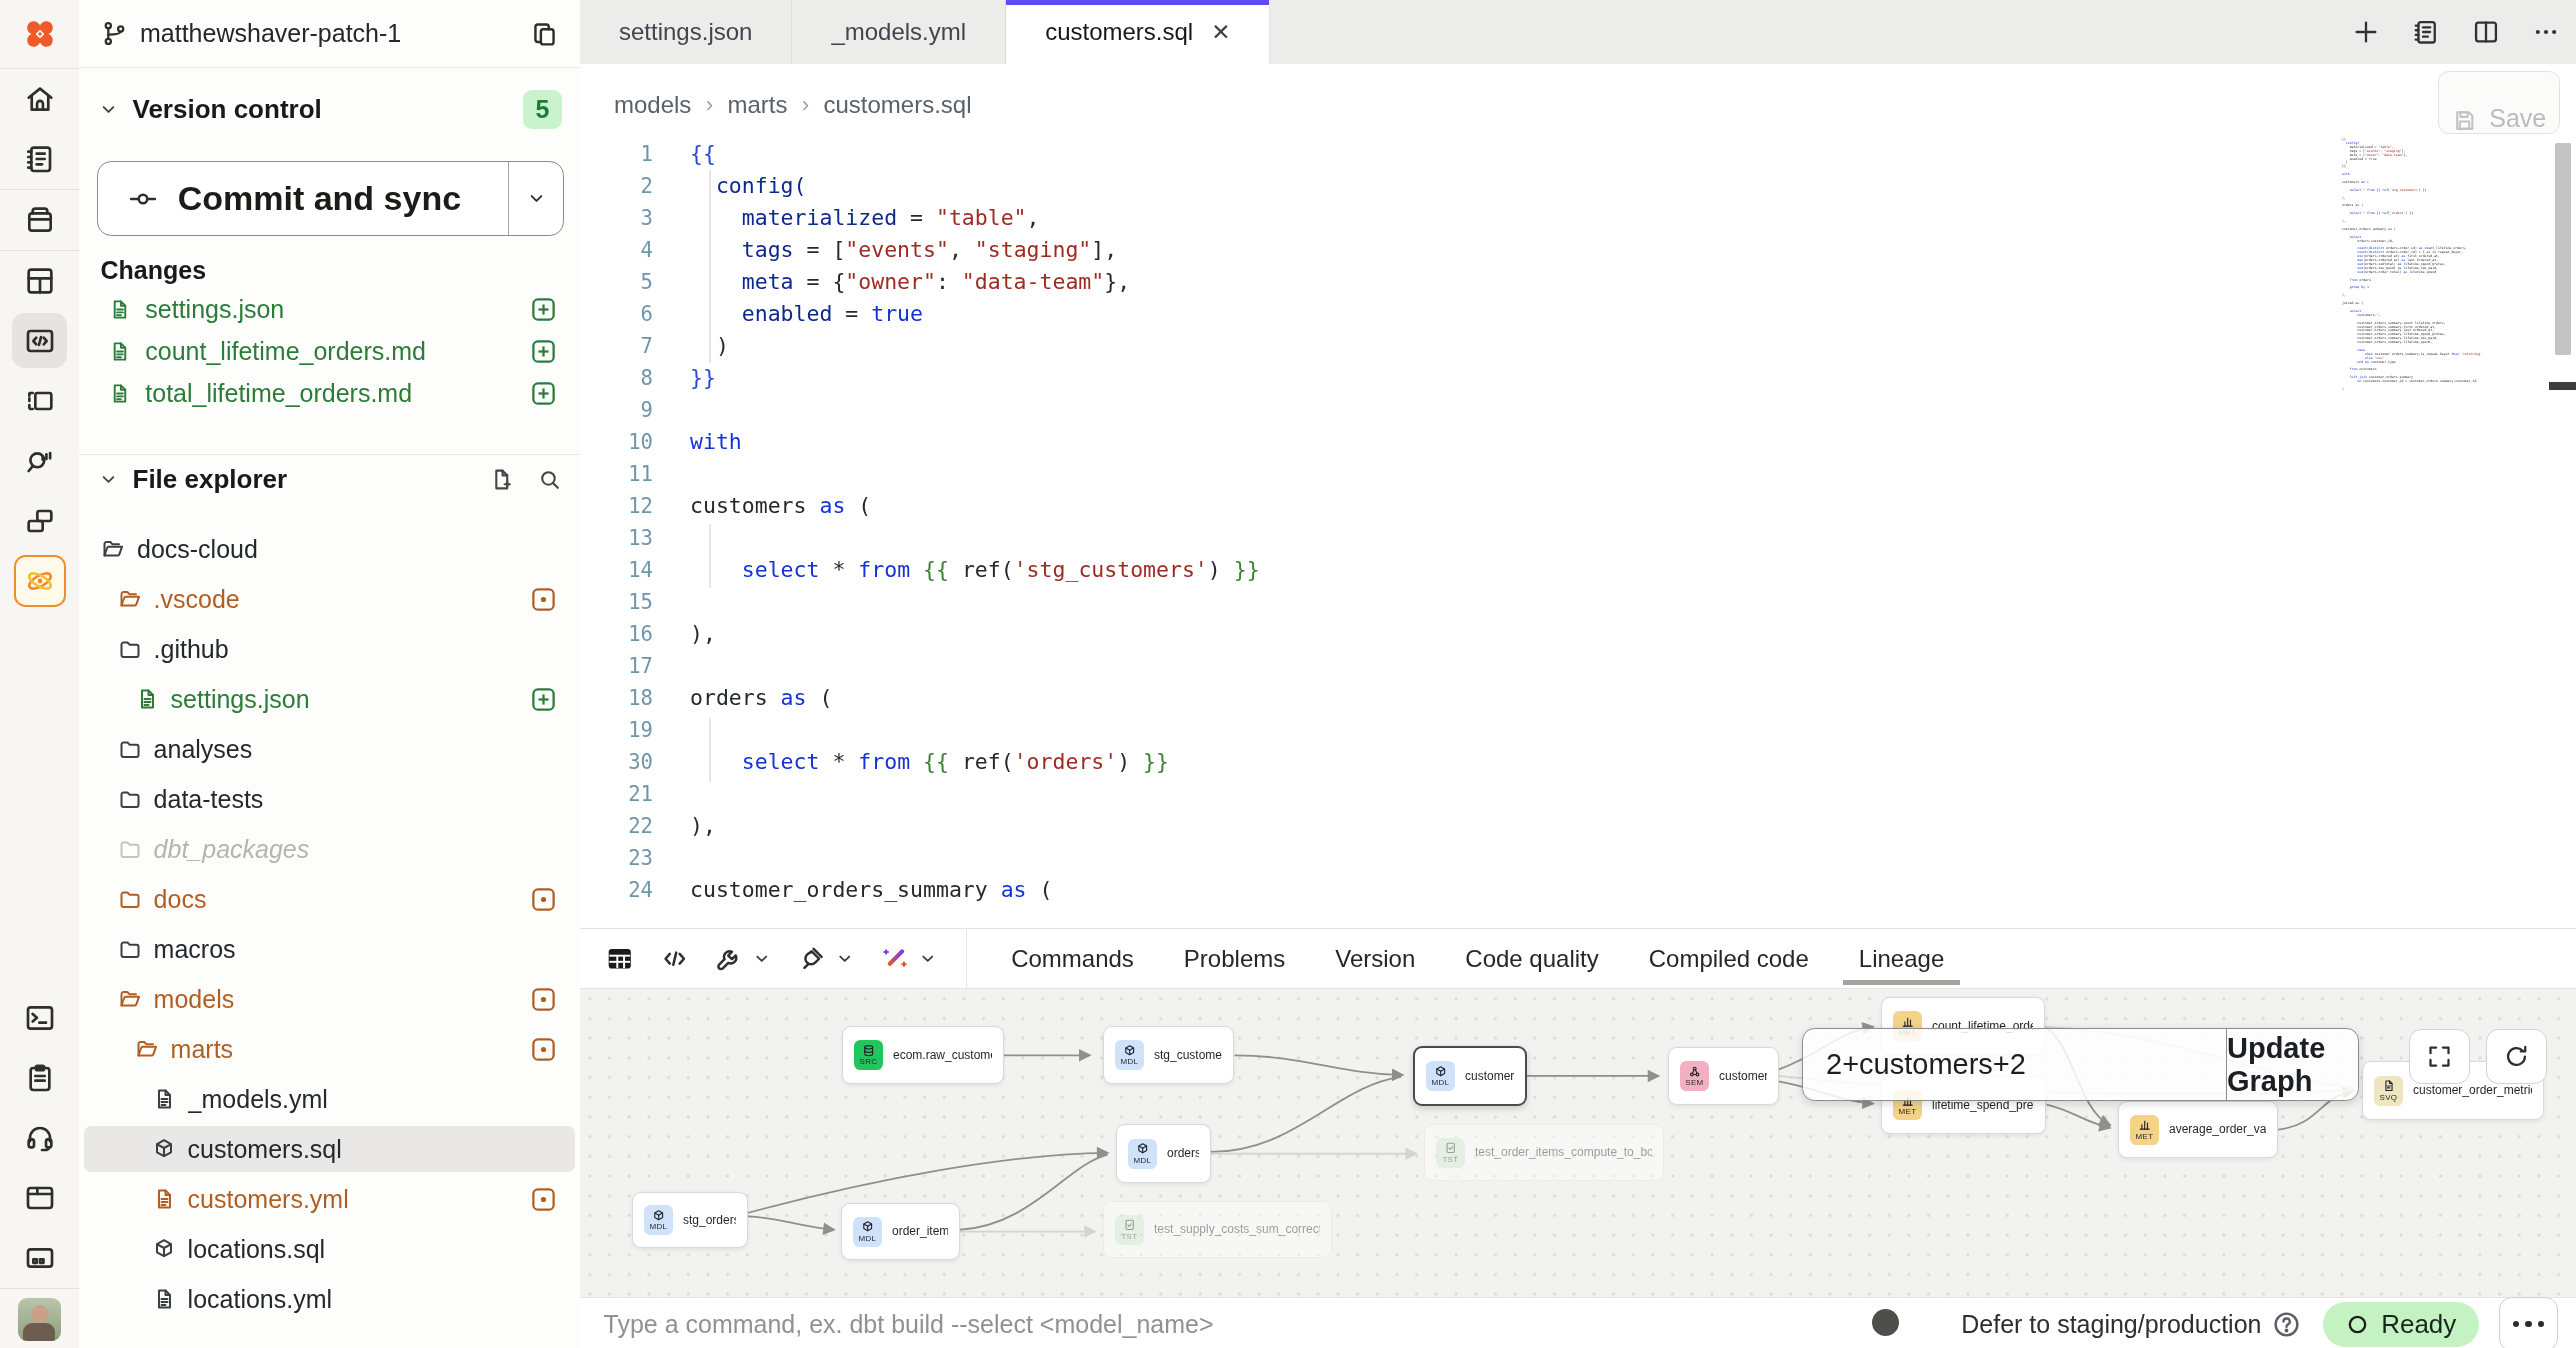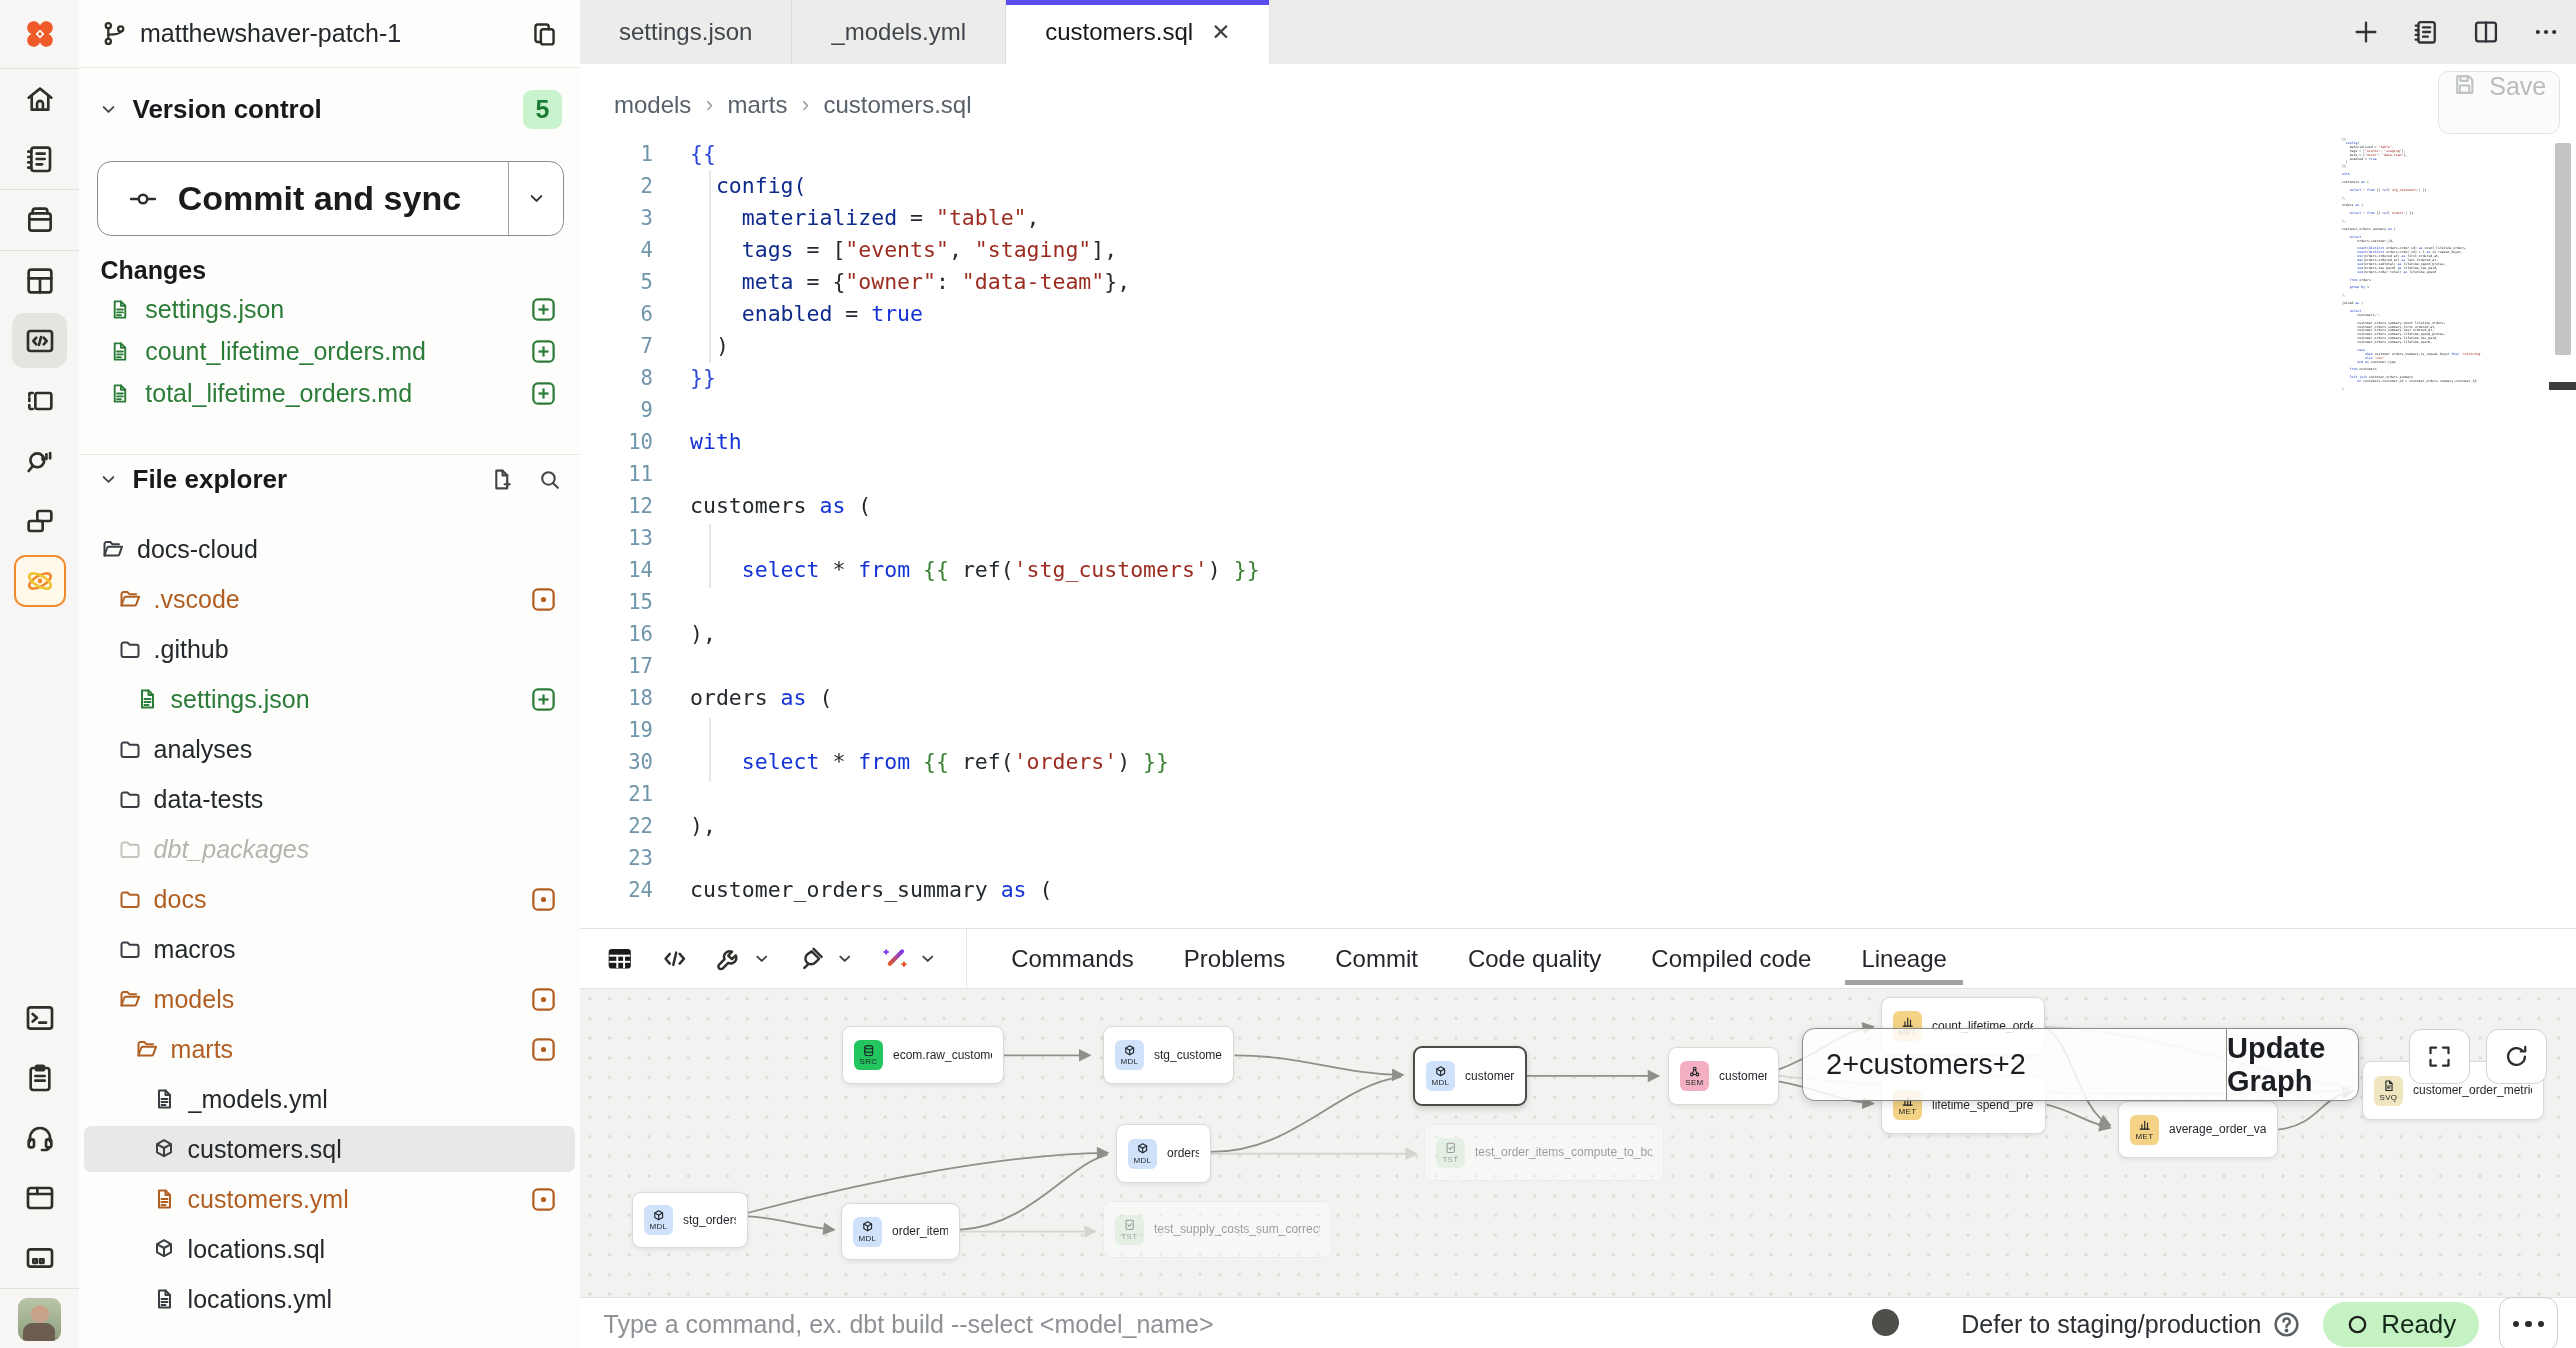--- a/index.html
+++ b/index.html
@@ -72,21 +72,21 @@
   .tab.active::before{content:"";position:absolute;left:0;top:0;right:0;height:5.4px;background:#5b4ef0;}
   .tab .close{margin-left:18px;font-size:23px;color:#3c4043;}
   #tab-actions{position:absolute;right:16px;top:0;height:64px;display:flex;align-items:center;gap:32px;}
   #tab-actions .icon{width:28px;height:28px;cursor:pointer;color:#2f3237;}
 
   
   #crumbrow{position:absolute;left:0;top:64px;right:0;height:82px;background:#fff;}
   #breadcrumb{position:absolute;left:34px;top:0;height:82px;display:flex;align-items:center;gap:14.3px;font-size:24px;color:#59616a;}
   #breadcrumb .sep{color:#9aa1a8;font-size:22.4px;}
   #save-btn{position:absolute;right:16px;top:7.2px;width:120px;height:61px;border:1.3px solid #e2e2e0;border-radius:10.7px;background:#fbfbfa;
-            display:flex;align-items:flex-start;justify-content:center;gap:12.5px;color:#b9bcbe;font-size:25px;}
+            display:flex;align-items:flex-end;justify-content:center;gap:12.5px;color:#b9bcbe;font-size:25px;}
   #save-btn .icon{width:25px;height:25px;color:#c0c3c5;}
 
   
   #editor{position:absolute;left:0;top:138px;right:0;height:791px;background:#fff;font-family:"DejaVu Sans Mono",monospace;}
   .code-line{height:32px;display:flex;align-items:center;font-size:21.5px;line-height:32px;white-space:pre;}
   .ln{flex:0 0 73px;text-align:right;color:#6f95ab;font-size:20.6px;}
   .code-text{margin-left:37px;}
   .tk-k{color:#1433d6;} .tk-n{color:#0e2a8a;} .tk-p{color:#24292e;} .tk-s{color:#9c2b20;} .tk-j{color:#3a8132;} .tk-j2{color:#2b46d9;}
   .indent-guide{position:absolute;width:1.8px;background:#e7e7e5;left:129px;}
   #minimap{position:absolute;right:25px;top:0;width:209px;height:256px;overflow:hidden;font-family:"DejaVu Sans Mono",monospace;
@@ -876,21 +876,21 @@
       <span class="icon chev">
           <svg viewBox="0 0 24 24" fill="none" stroke="currentColor" stroke-width="2" stroke-linecap="round" stroke-linejoin="round">
             <polyline points="7 9.5 12 14.5 17 9.5"></polyline>
           </svg>
         </span>
     </span>
     <span class="vsep"></span>
     <span class="ptabs" id="ptabs">
         <div class="ptab">Commands</div>
         <div class="ptab">Problems</div>
-        <div class="ptab">Commit</div>
+        <div class="ptab">Version</div>
         <div class="ptab">Code quality</div>
         <div class="ptab">Compiled code</div>
         <div class="ptab active">Lineage</div>
       </span>
   </div>
 
   <div id="lineage">
     <svg class="abs" style="left:0;top:0;" width="1996" height="308" viewBox="0 0 2232 344">
       <defs>
         <marker id="arr" markerWidth="9" markerHeight="9" refX="7" refY="4.5" orient="auto">

